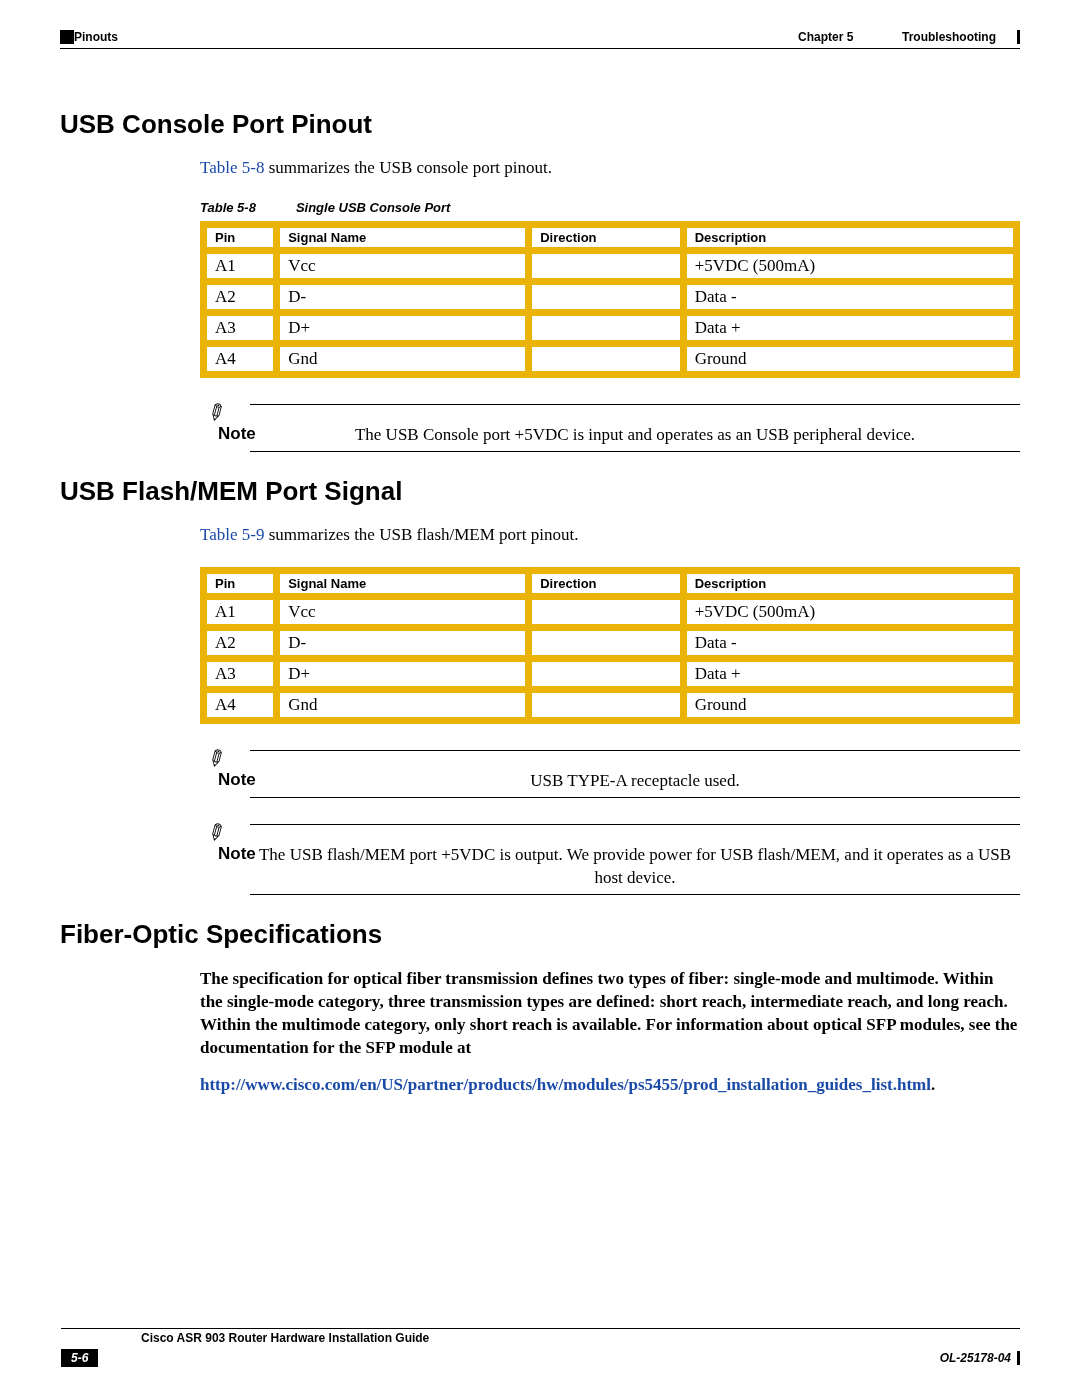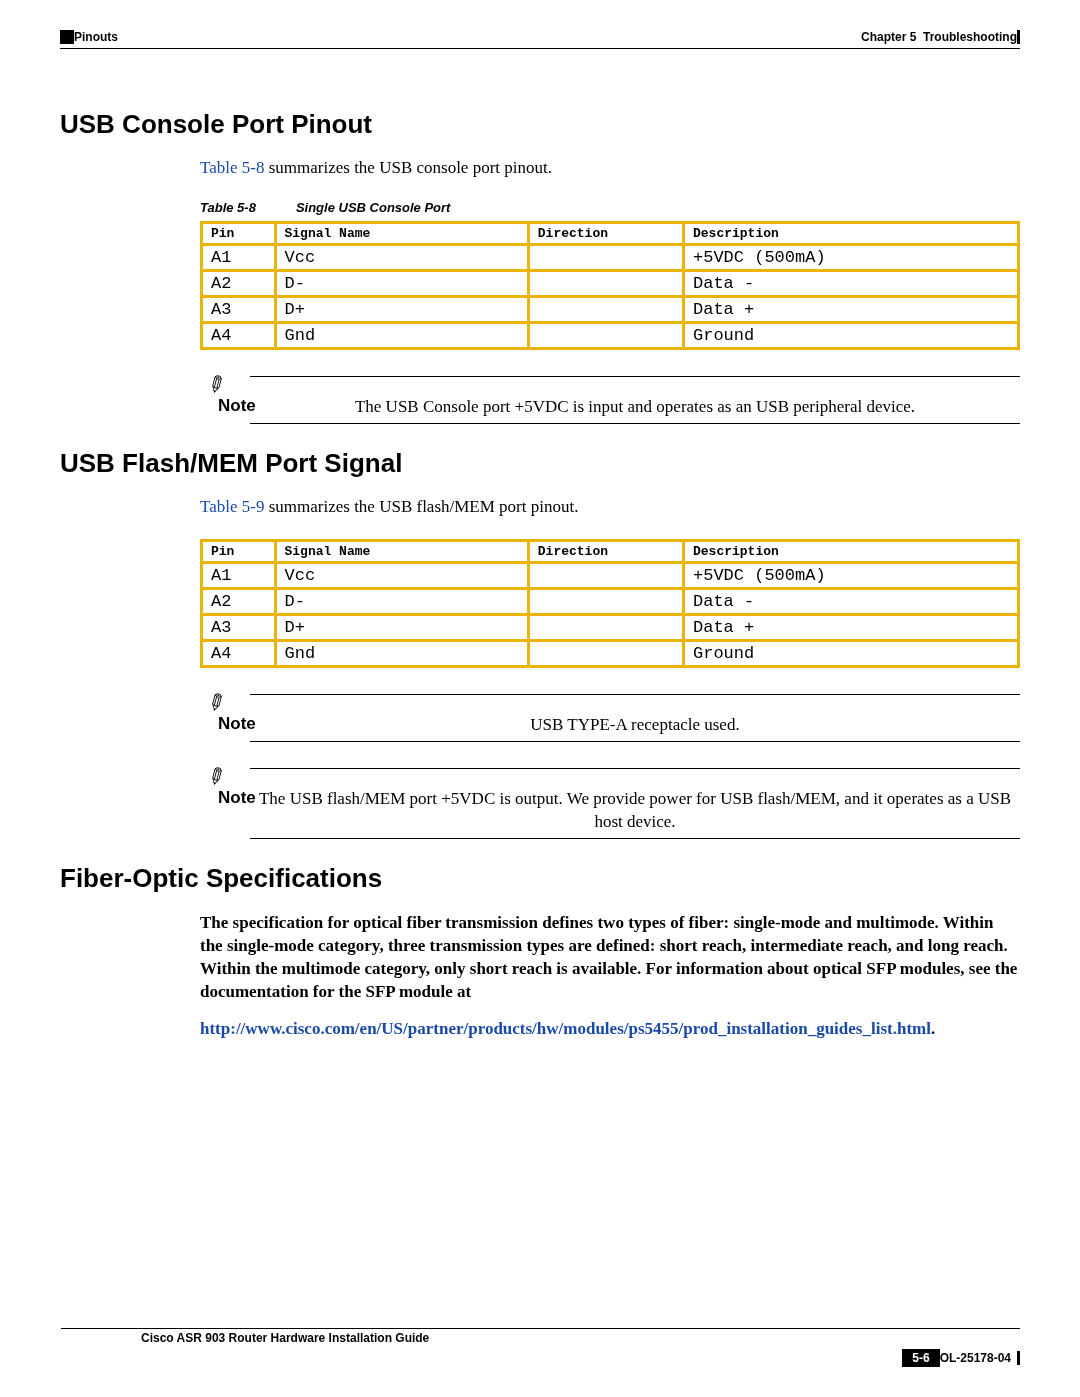--- a/index.html
+++ b/index.html
@@ -16,21 +16,21 @@
     display: flex;
     justify-content: space-between;
     align-items: center;
     font-family: Arial, Helvetica, sans-serif;
     font-size: 12px;
     font-weight: bold;
     margin-bottom: 4px;
   }
   .header-left { display: flex; align-items: center; }
   .black-square { width: 14px; height: 14px; background: #000; display: inline-block; }
-  .header-right { display: flex; align-items: center; gap: 0; }
+  .header-right { display: flex; align-items: center; gap: 21px; }
   .thin-bar { width: 3px; height: 14px; background: #000; display: inline-block; }
   .header-hr { border: none; border-top: 1px solid #000; margin-bottom: 60px; }
 
   h2.section {
     font-family: Arial, Helvetica, sans-serif;
     font-weight: bold;
     font-size: 26px;
     margin-top: 18px;
     margin-bottom: 18px;
   }
@@ -52,24 +52,23 @@
     font-size: 17px;
     margin-bottom: 24px;
   }
   table.pinout th {
     font-family: Arial, Helvetica, sans-serif;
     font-size: 13px;
     font-weight: bold;
     text-align: left;
   }
   table.pinout th, table.pinout td {
-    border: 3px solid #eab308;
+    border: 7px solid #eab308;
     padding: 2px 8px;
     vertical-align: top;
-    font-family: Liberation Mono, monospace;
   }
   table.pinout th:nth-child(1), table.pinout td:nth-child(1) { width: 9%; }
   table.pinout th:nth-child(2), table.pinout td:nth-child(2) { width: 31%; }
   table.pinout th:nth-child(3), table.pinout td:nth-child(3) { width: 19%; }
   table.pinout th:nth-child(4), table.pinout td:nth-child(4) { width: 41%; }
 
   .note-block { margin-left: 140px; margin-bottom: 24px; }
   .note-row { display: flex; align-items: flex-start; gap: 14px; }
   .note-icon-col { width: 36px; flex: 0 0 36px; }
   .note-icon { font-size: 22px; line-height: 1; transform: rotate(-30deg) scaleX(-1); display: inline-block; margin-left: 8px; margin-bottom: 0; }
@@ -84,21 +83,21 @@
   .url { color: #1a4aa8; }
 
   .footer {
     position: absolute;
     left: 61px; right: 60px; bottom: 30px;
     font-family: Arial, Helvetica, sans-serif;
     font-size: 12px;
   }
   .footer-hr { border: none; border-top: 1px solid #000; margin-bottom: 2px; }
   .footer-title { font-weight: bold; margin-left: 80px; margin-bottom: 4px; }
-  .footer-row { display: flex; justify-content: flex-end; align-items: center; }
+  .footer-row { display: flex; justify-content: space-between; align-items: center; font-style: italic; }
   .page-badge { background: #000; color: #fff; padding: 2px 10px; font-weight: bold; }
   .doc-id-wrap { display: flex; align-items: center; gap: 6px; font-weight: bold; }
 </style>
 </head>
 <body>
 
 <div class="header-row">
   <div class="header-left">
     <span class="black-square"></span>
     <span>Pinouts</span>

